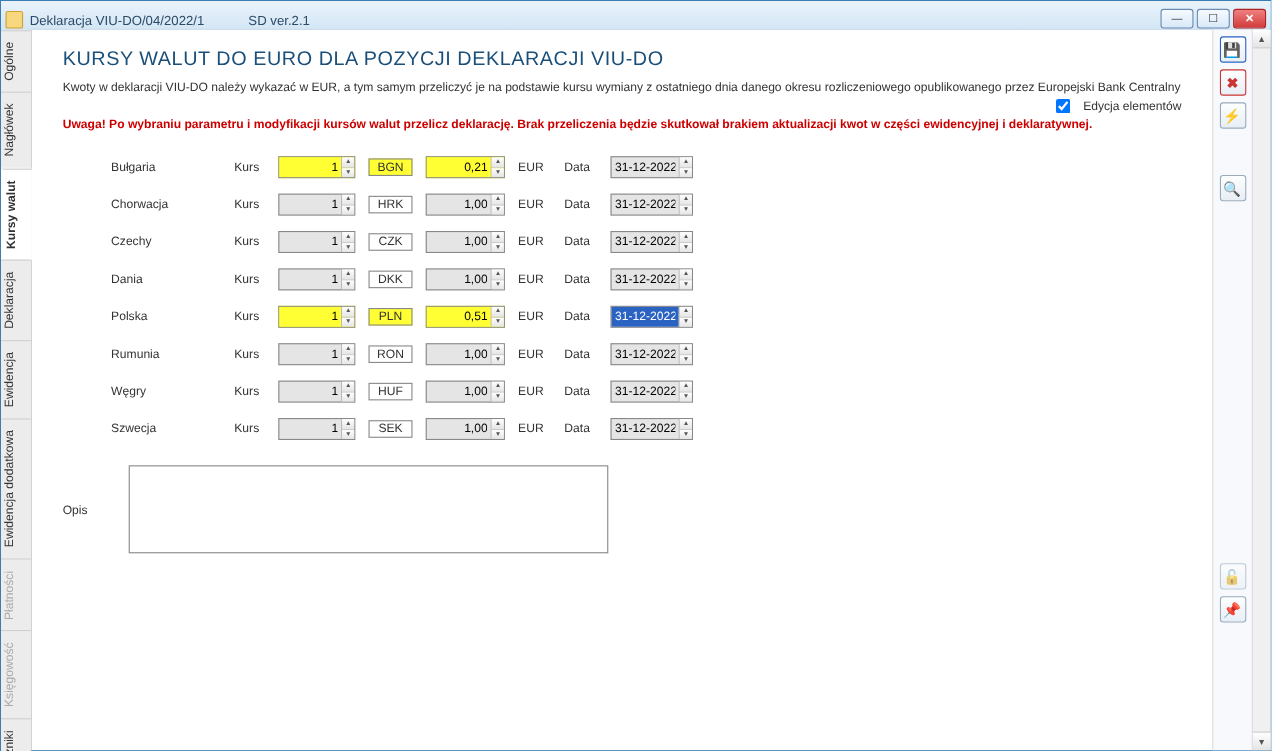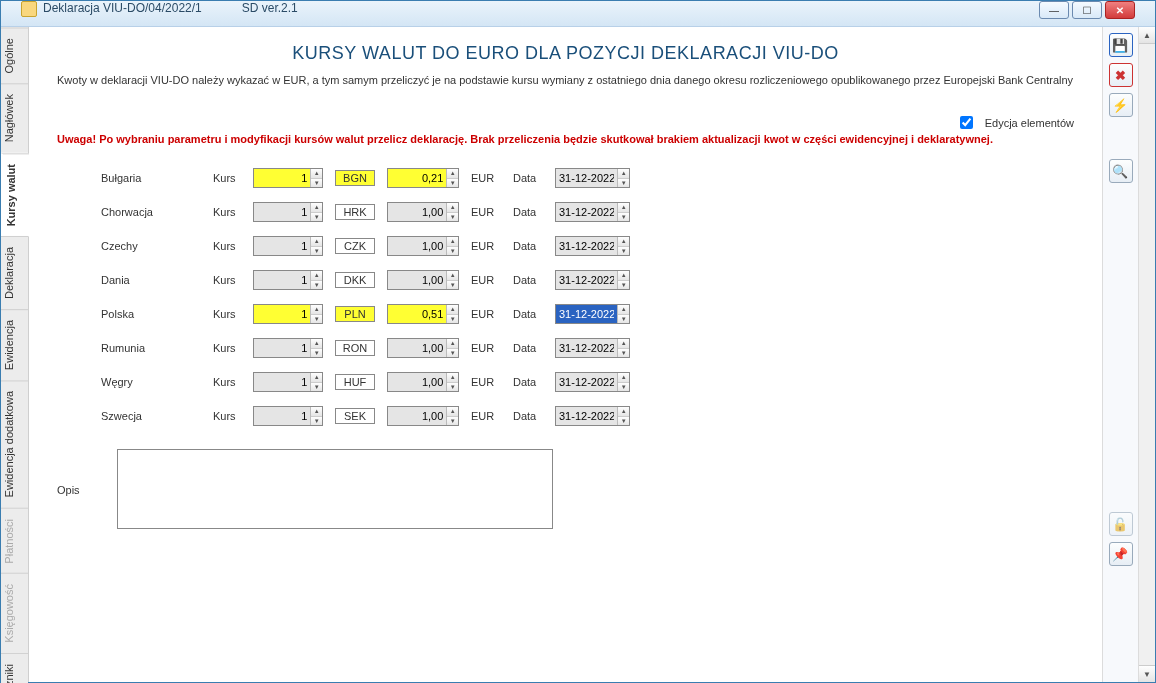--- a/index.html
+++ b/index.html
@@ -16,22 +16,22 @@
     border: 1px solid #3a7db0;
     background: #fff;
     display: flex;
     flex-direction: column;
   }
   .titlebar {
     height: 26px;
     background: linear-gradient(to bottom, #eaf3fb, #d4e6f5);
     border-bottom: 1px solid #b8d0e8;
     display: flex;
-    align-items: flex-start;
-    padding: 0 20px;
+    align-items: flex-end;
+    padding: 0 4px;
   }
   .titlebar .app-icon {
     width: 16px; height: 16px;
     background: #f9d77e;
     border: 1px solid #c9a42f;
     margin-right: 6px;
     border-radius: 2px;
   }
   .titlebar .title-text {
     color: #2b4b66;
@@ -93,23 +93,22 @@
     padding: 16px 28px 8px 28px;
     overflow: hidden;
     position: relative;
   }
   .page-title {
     font-size: 18px;
     color: #1a4f7a;
     margin-bottom: 10px;
     font-weight: normal;
     letter-spacing: 0.5px;
-    text-align: center;
-  }
-  .subtitle { font-size: 11px; color: #333; margin-bottom: 30px; }
+  }
+  .subtitle { font-size: 11px; color: #333; margin-bottom: 4px; }
   .checkbox-row { display:flex; align-items:center; gap:12px; margin-bottom: 4px; justify-content: flex-end; }
   .checkbox-row input { width:13px; height:13px; }
   .warn { color: #c00; font-weight: bold; font-size: 11px; margin-bottom: 22px; }
 
   .rates-table { display:flex; flex-direction:column; gap: 12px; margin-bottom: 22px;}
   .rate-row { display:flex; align-items:center; gap: 12px; height: 22px;}
   .col-country { width: 100px; margin-left: 44px; }
   .col-kurs-lbl { width: 28px; }
   .spin-wrap {
     display:flex; align-items:center;

